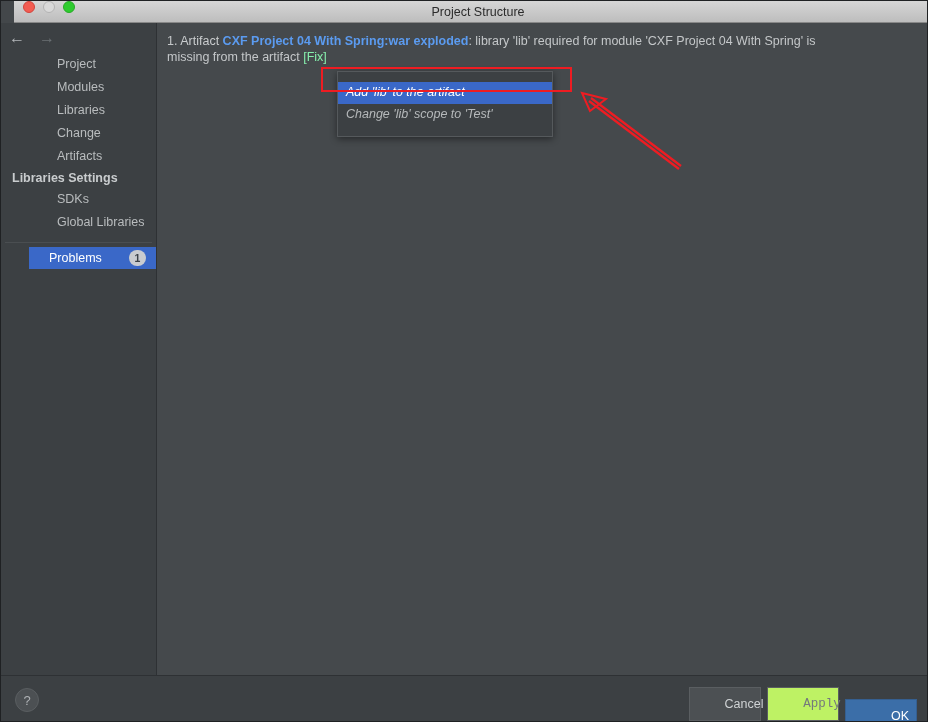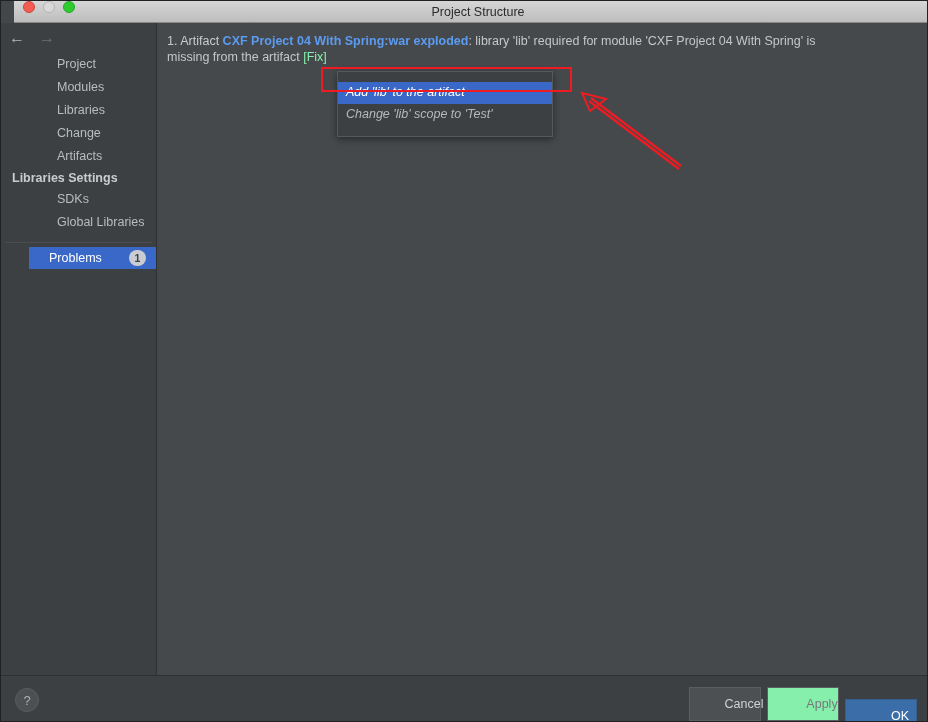--- a/index.html
+++ b/index.html
@@ -149,21 +149,21 @@
     display:flex; gap:6px;
   }
   .dlg-btn {
     width:72px; height:34px;
     font-size:12.5px;
     border-radius:0;
     display:flex; align-items:center; justify-content:center;
     border:1px solid #5a5e61;
     background:#4c5053; color:#cfd2d4;padding-left:38px;
   }
-  .dlg-btn.disabled { color:#75797c; background:#86efac; }
+  .dlg-btn.disabled { color:#75797c; background:#bef264;font-family:Liberation Mono, monospace; }
   .dlg-btn.primary  { background:#3b6ea8; border-color:#355f90; color:#ffffff;margin-top:12px; }
 
   
   #watermark {
     position:absolute;
     left:700px; top:688px;
     font-size:16px; color:#9fa3a6;
     opacity:0.85;
     z-index:40;
     white-space:nowrap;

